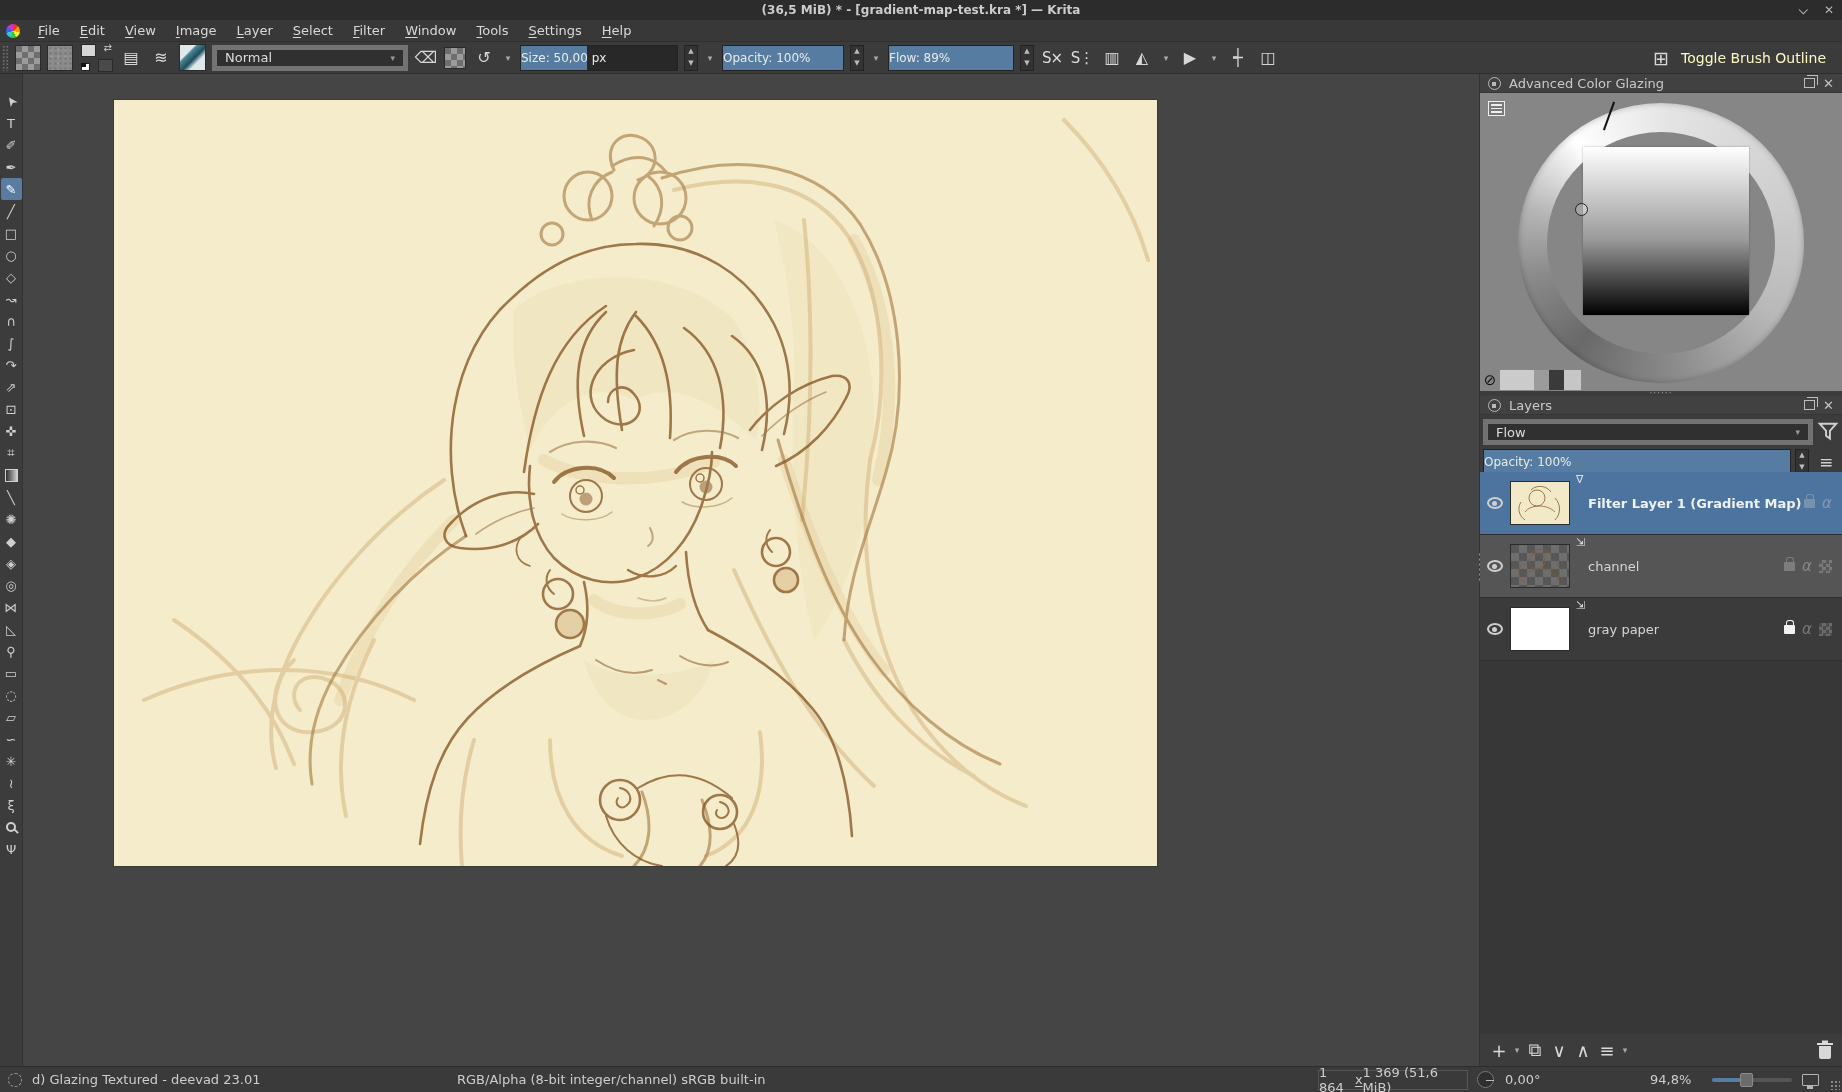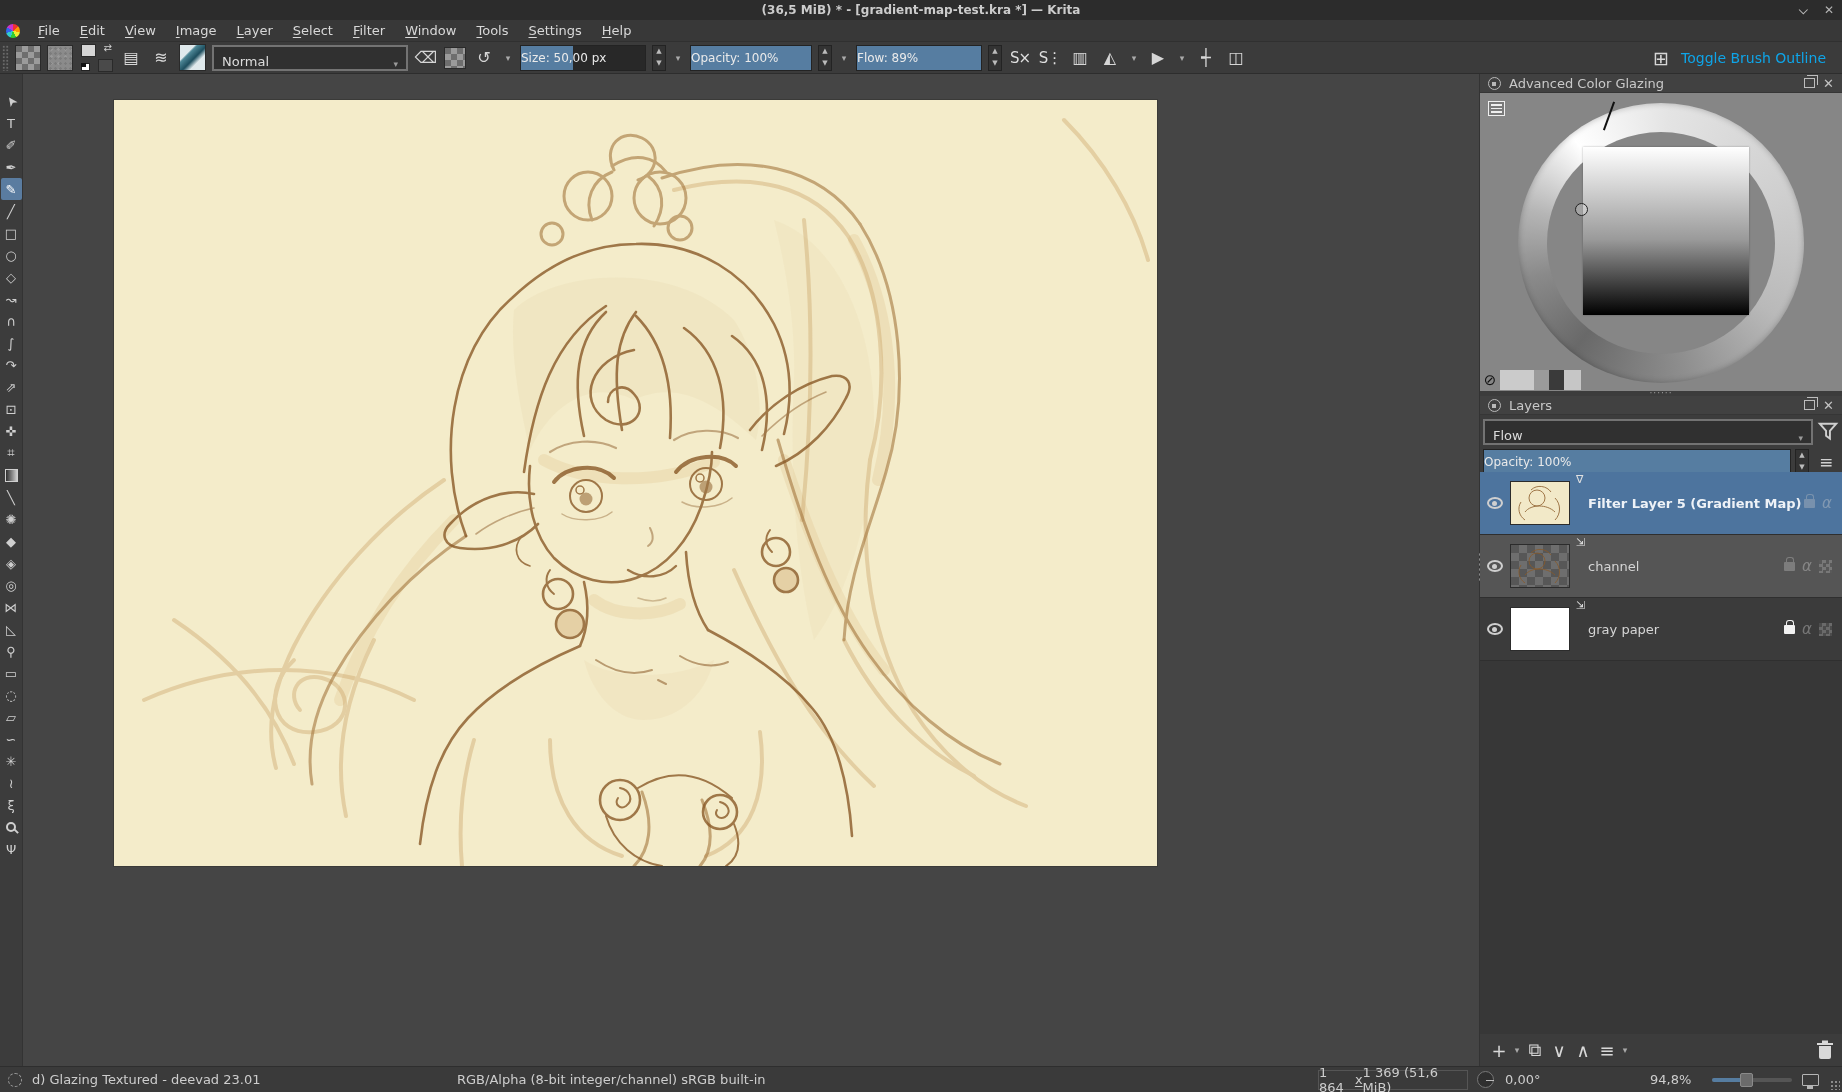--- a/index.html
+++ b/index.html
@@ -32,33 +32,33 @@
   .fgbg .fg { position:absolute; left:2px; top:0; width:15px; height:13px; background:#d6d6d6; border:1px solid #2a2a2a;}
   .fgbg .bg { position:absolute; right:0; bottom:0; width:15px; height:13px; background:#4a4a4a; border:1px solid #2a2a2a;}
   .fgbg .mini { position:absolute; left:2px; bottom:1px; width:9px; height:8px; background:#fff; border:1px solid #222;}
   .fgbg .mini::before{ content:""; position:absolute; left:-1px; top:-1px; width:5px; height:4px; background:#111;}
   .fgbg .swap { position:absolute; right:1px; top:-2px; font-size:10px; color:#cfcfcf; }
   .tbicon { min-width:24px; height:26px; display:flex; align-items:center; justify-content:center;
     color:#d6d6d6; font-size:16px; }
   .caret { color:#a9a9a9; font-size:9px; min-width:12px; text-align:center; }
   .brushthumb { width:27px; height:27px; border:1px solid #2a2a2a; background:
      linear-gradient(135deg,#dfe9ec 0 30%, #4e8796 35%, #1d4e5e 55%, #dfe9ec 70%); }
-  .combo { height:26px; background:#303030; border:2px solid #737373; display:flex; align-items:flex-end;
+  .combo { height:26px; background:#303030; border:5px solid #737373; display:flex; align-items:center;
     padding:0 8px; color:#dcdcdc; font-size:13px; position:relative;gap:20px; }
   .combo .cv { flex:1; }
   .combo .carr { color:#9a9a9a; font-size:9px; margin-left:14px; }
   #blend-combo { width:196px; }
   .kslider { position:relative; height:26px; background:#282828; border:1px solid #232323; overflow:hidden; }
   .kslider .fill { position:absolute; left:0; top:0; bottom:0; background:var(--accent); }
   .kslider .lbl { position:relative; text-align:center; line-height:24px; font-size:12px; color:#eaeaea; }
   .spin { display:flex; flex-direction:column; width:14px; height:26px; background:#333; border:1px solid #232323; }
   .spin span { flex:1; font-size:7px; line-height:11px; text-align:center; color:#bbb; }
   .sx { font-size:15px; color:#dfdfdf; letter-spacing:-1px; }
   #tb-right { margin-left:auto; display:flex; align-items:center; gap:8px; padding-right:10px; }
-  #tb-right .label { font-size:14px; color:#0ea5e9; }
+  #tb-right .label { font-size:14px; color:#fef9c3; }
   
   #toolbox { position:absolute; left:0; top:74px; width:23px; bottom:26px; background:#3c3c3c;
     display:flex; flex-direction:column; align-items:center; padding-top:16px; gap:0; border-right:1px solid #333;}
   .tool { width:21px; height:22px; display:flex; align-items:center; justify-content:center;
     color:#cfcfcf; font-size:13px; border-radius:2px; }
   .tool.selected { background:#5a7ca0; color:#fff; }
   .tool .rNW { display:inline-block; transform:rotate(-125deg); }
   .tool .grad { width:13px; height:13px; border:1px solid #cfcfcf; background:linear-gradient(90deg,#2e2e2e,#cfcfcf); }
   .tool .zoomI { position:relative; width:10px; height:10px; border:2px solid #cfcfcf; border-radius:50%; }
   .tool .zoomI::after { content:""; position:absolute; width:6px; height:2px; background:#cfcfcf;
@@ -188,21 +188,21 @@
   <span class="brushthumb"></span>
   <span class="combo" id="blend-combo">
     <span class="cv">Normal</span>
     <span class="carr">▾</span>
   </span>
   <span class="tbicon">⌫</span>
   <span class="swatch checker" style="width:22px;height:22px;"></span>
   <span class="tbicon">↺</span>
   <span class="caret">▾</span>
 
-  <span class="kslider" style="width:126px;">
+  <span class="kslider" style="width:158px;">
     <span class="fill" id="size-fill" style="width: 42%;"></span>
     <span class="lbl">Size: 50,00 px</span>
   </span>
   <span class="spin">
     <span>▲</span>
       <span>▼</span>
   </span>
   <span class="caret">▾</span>
 
   <span class="kslider" style="width:122px;">
@@ -462,21 +462,21 @@
               <g fill="none" stroke="#8a5a28" stroke-width="1" opacity=".8">
                 <circle cx="26" cy="16" r="8"></circle>
                 <path d="M14 30 C20 22 36 22 44 30"></path>
                 <path d="M20 8 C26 2 36 4 40 10"></path>
                 <path d="M10 20 C6 26 8 34 14 38"></path>
                 <path d="M44 16 C50 22 50 32 44 38"></path>
               </g>
             </svg>
           </span>
           <span class="lr-badge">∇</span>
-          <span class="lr-name">Filter Layer 5 (Gradient Map)</span>
+          <span class="lr-name">Filter Layer 1 (Gradient Map)</span>
           <span class="lr-icons">
             <span class="lockI"></span>
             <span class="alphaI">α</span>
           </span>
         </div>
         <div class="layer-row alt">
           <span class="lr-eye">
             <span class="eyeball"></span>
           </span>
           <span class="lr-thumb checkerT">

